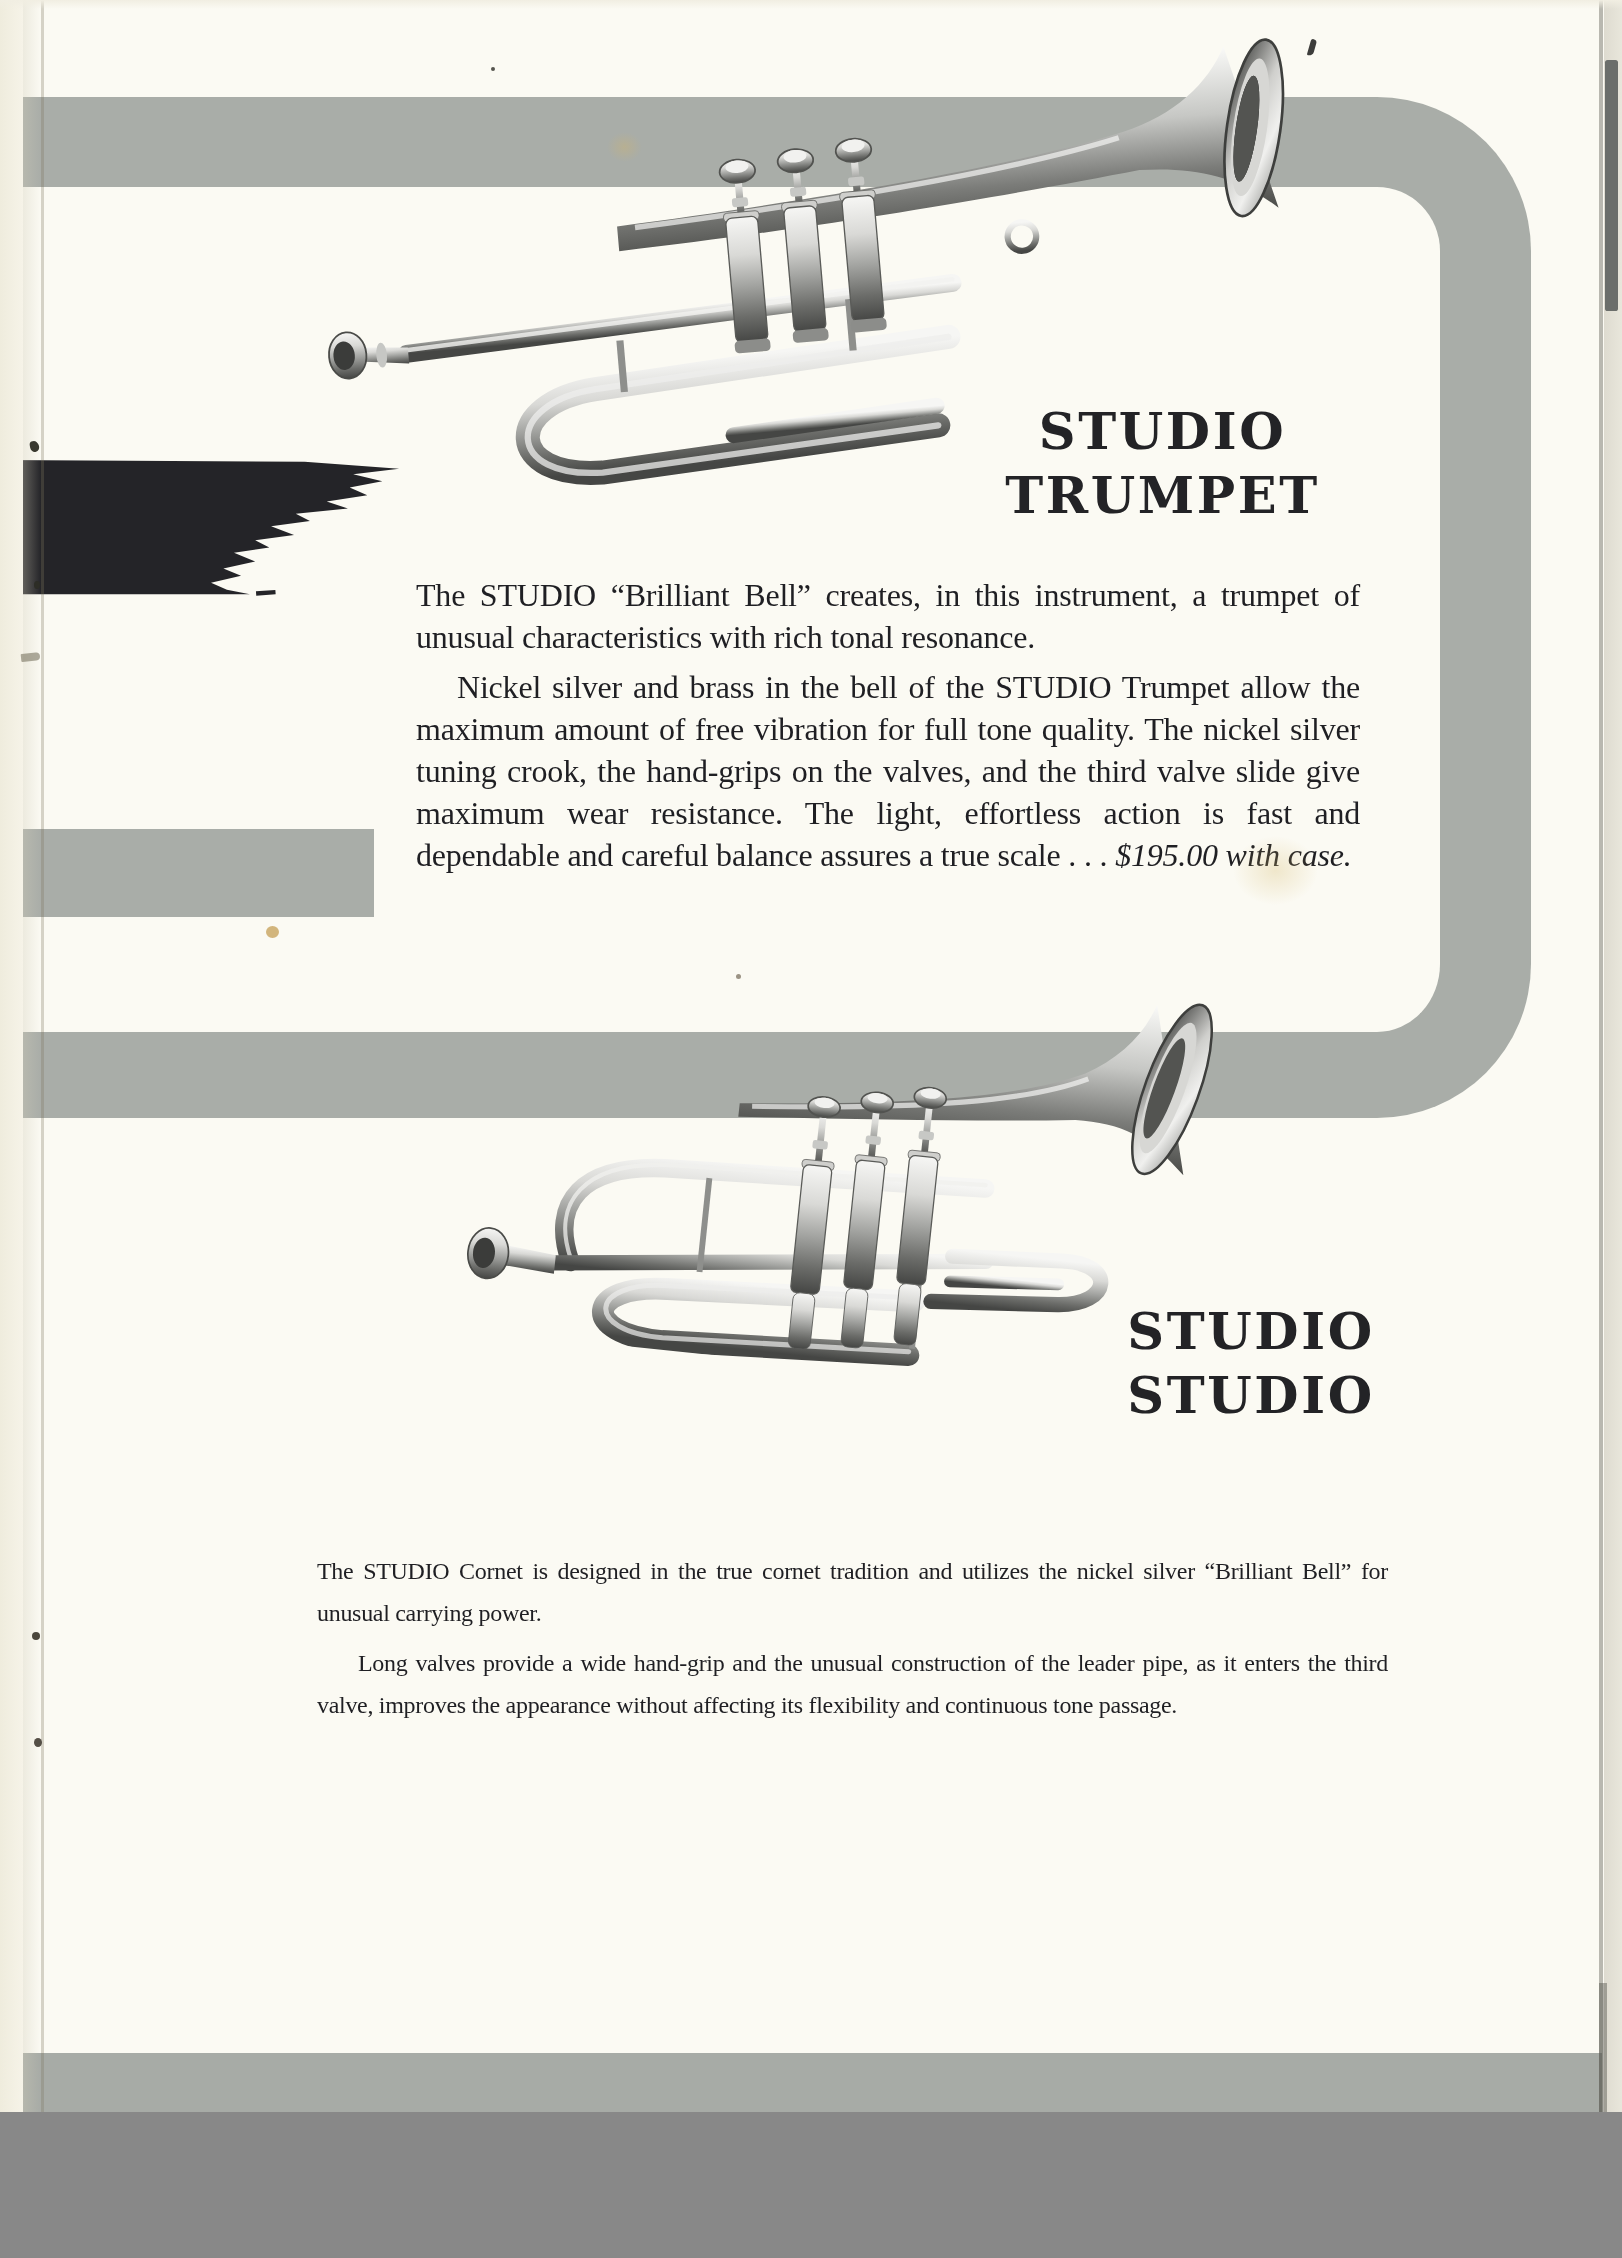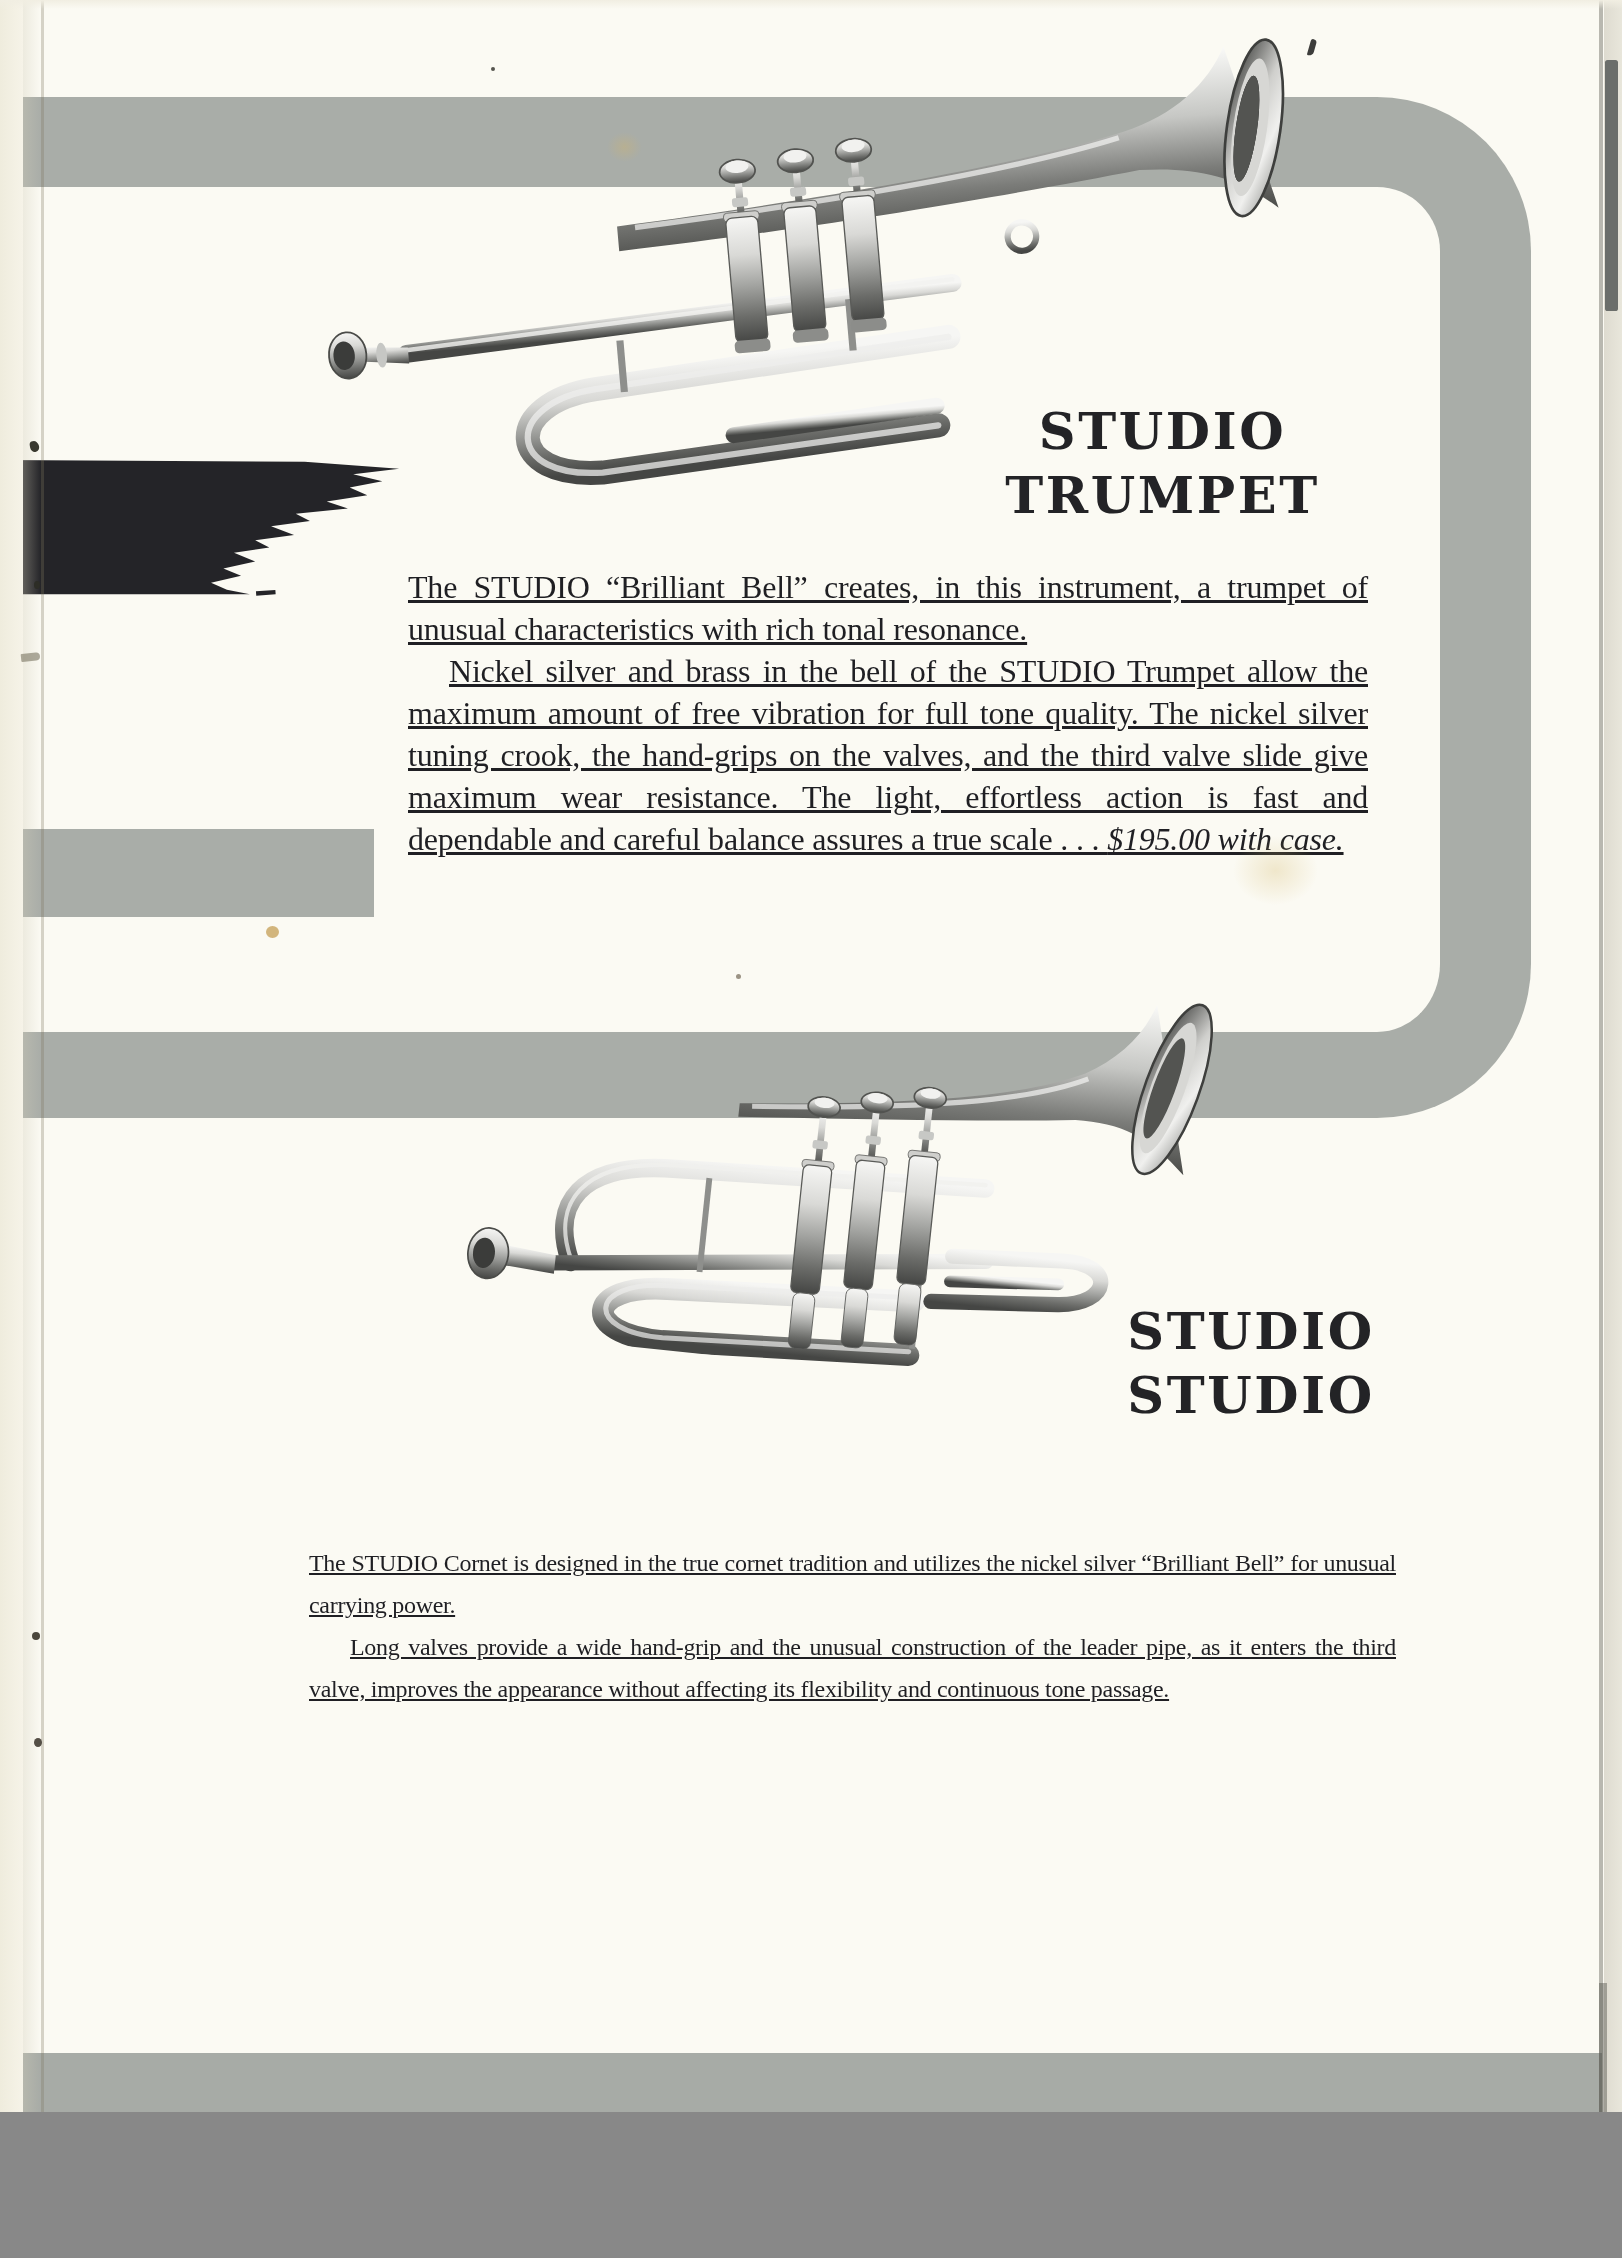--- a/index.html
+++ b/index.html
@@ -64,21 +64,21 @@
 
   
   .heading{position:absolute;color:#232326;font-family:"DejaVu Serif", serif;
     font-weight:bold;text-align:center;letter-spacing:2.6px;}
   .heading .hl{font-size:51px;line-height:64px;}
   .trumpet-heading{left:995px;top:399px;width:335px;}
   .cornet-heading{left:1101px;top:1299px;width:300px;}
 
   
   .copy{position:absolute;color:#1f1f23;text-align:justify;}
-  .copy p{margin:0;text-decoration:underline;}
+  .copy p{margin:8px;}
   .copy p.ind{text-indent:41px;}
   .trumpet-copy{left:408px;top:566px;width:960px;font-size:32px;line-height:42px;letter-spacing:-0.2px;}
   .cornet-copy{left:309px;top:1542px;width:1087px;font-size:24px;line-height:42px;letter-spacing:-0.3px;}
   .price{font-style:italic;}
 </style>
 </head>
 <body>
 
 <div class="page">
 

